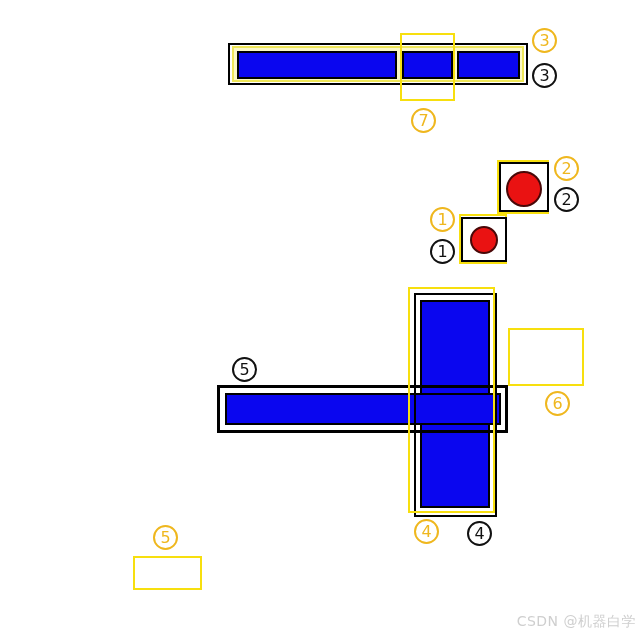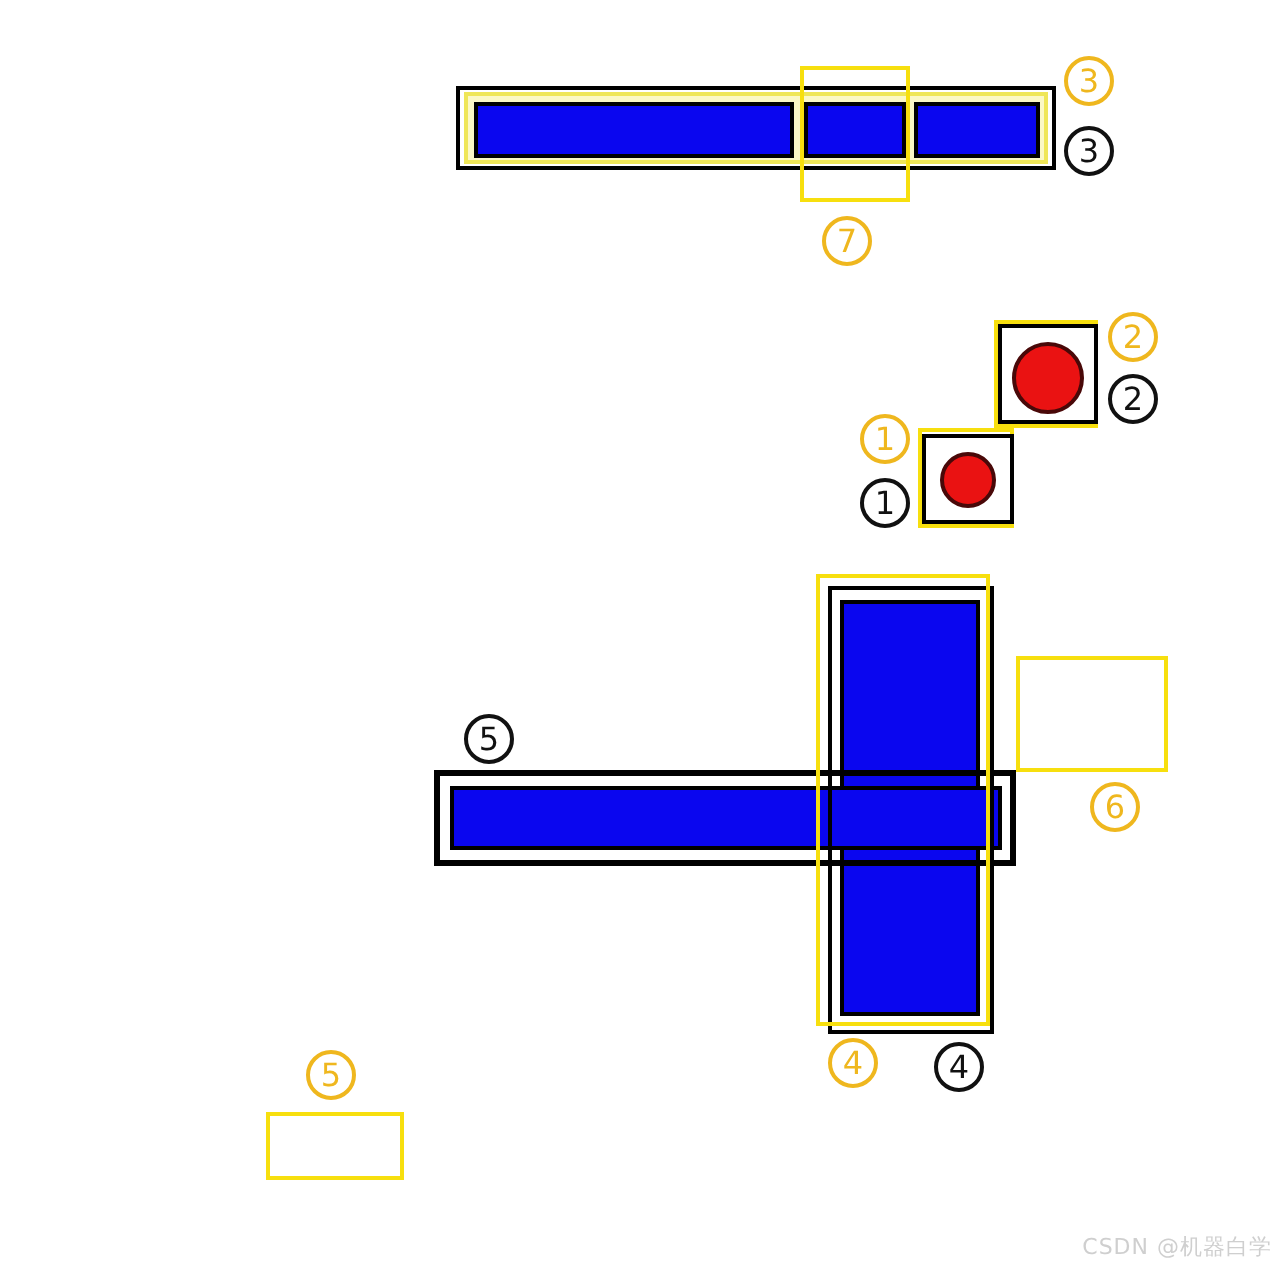--- a/index.html
+++ b/index.html
@@ -18,21 +18,21 @@
   
   .lbl{
     position:absolute;width:25px;height:25px;border-radius:50%;
     display:flex;align-items:center;justify-content:center;
     font-size:16px;line-height:1;box-sizing:border-box;background:transparent;
   }
   .lbl.yellow{border:2px solid #EFB71E;color:#EFB71E;}
   .lbl.black{border:2px solid #111;color:#111;}
   
   .watermark{
-    position:absolute;right:5px;bottom:6px;font-size:11px;color:#CFCFCF;
+    position:absolute;right:5px;bottom:6px;font-size:14px;color:#CFCFCF;
     letter-spacing:0.5px;font-family:"DejaVu Sans","Liberation Sans",sans-serif;
   }
 </style>
 </head>
 <body>
 
 <div id="stage">
 
   <div class="abs black-box" style="left:228px;top:43px;width:300px;height:42px"></div>
   <div class="abs yellow-band" style="left:232px;top:46px;width:292px;height:36px"></div>

